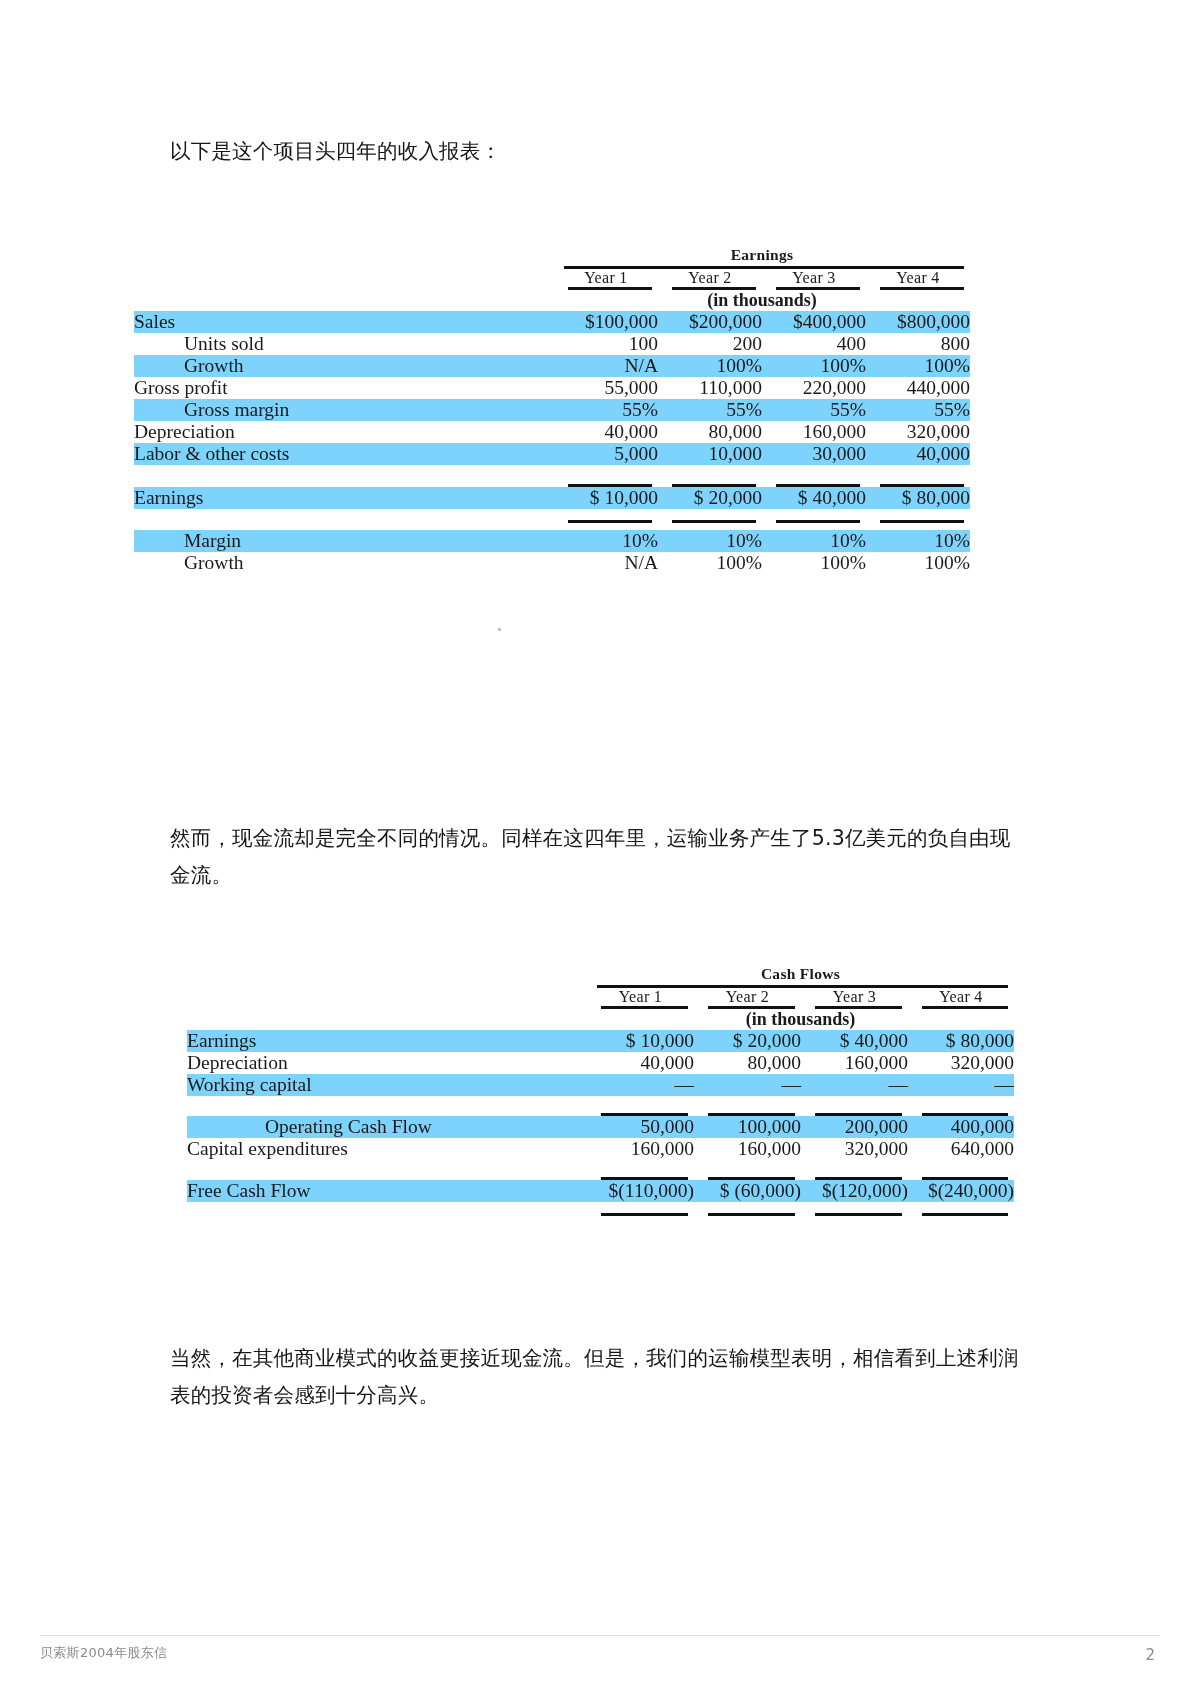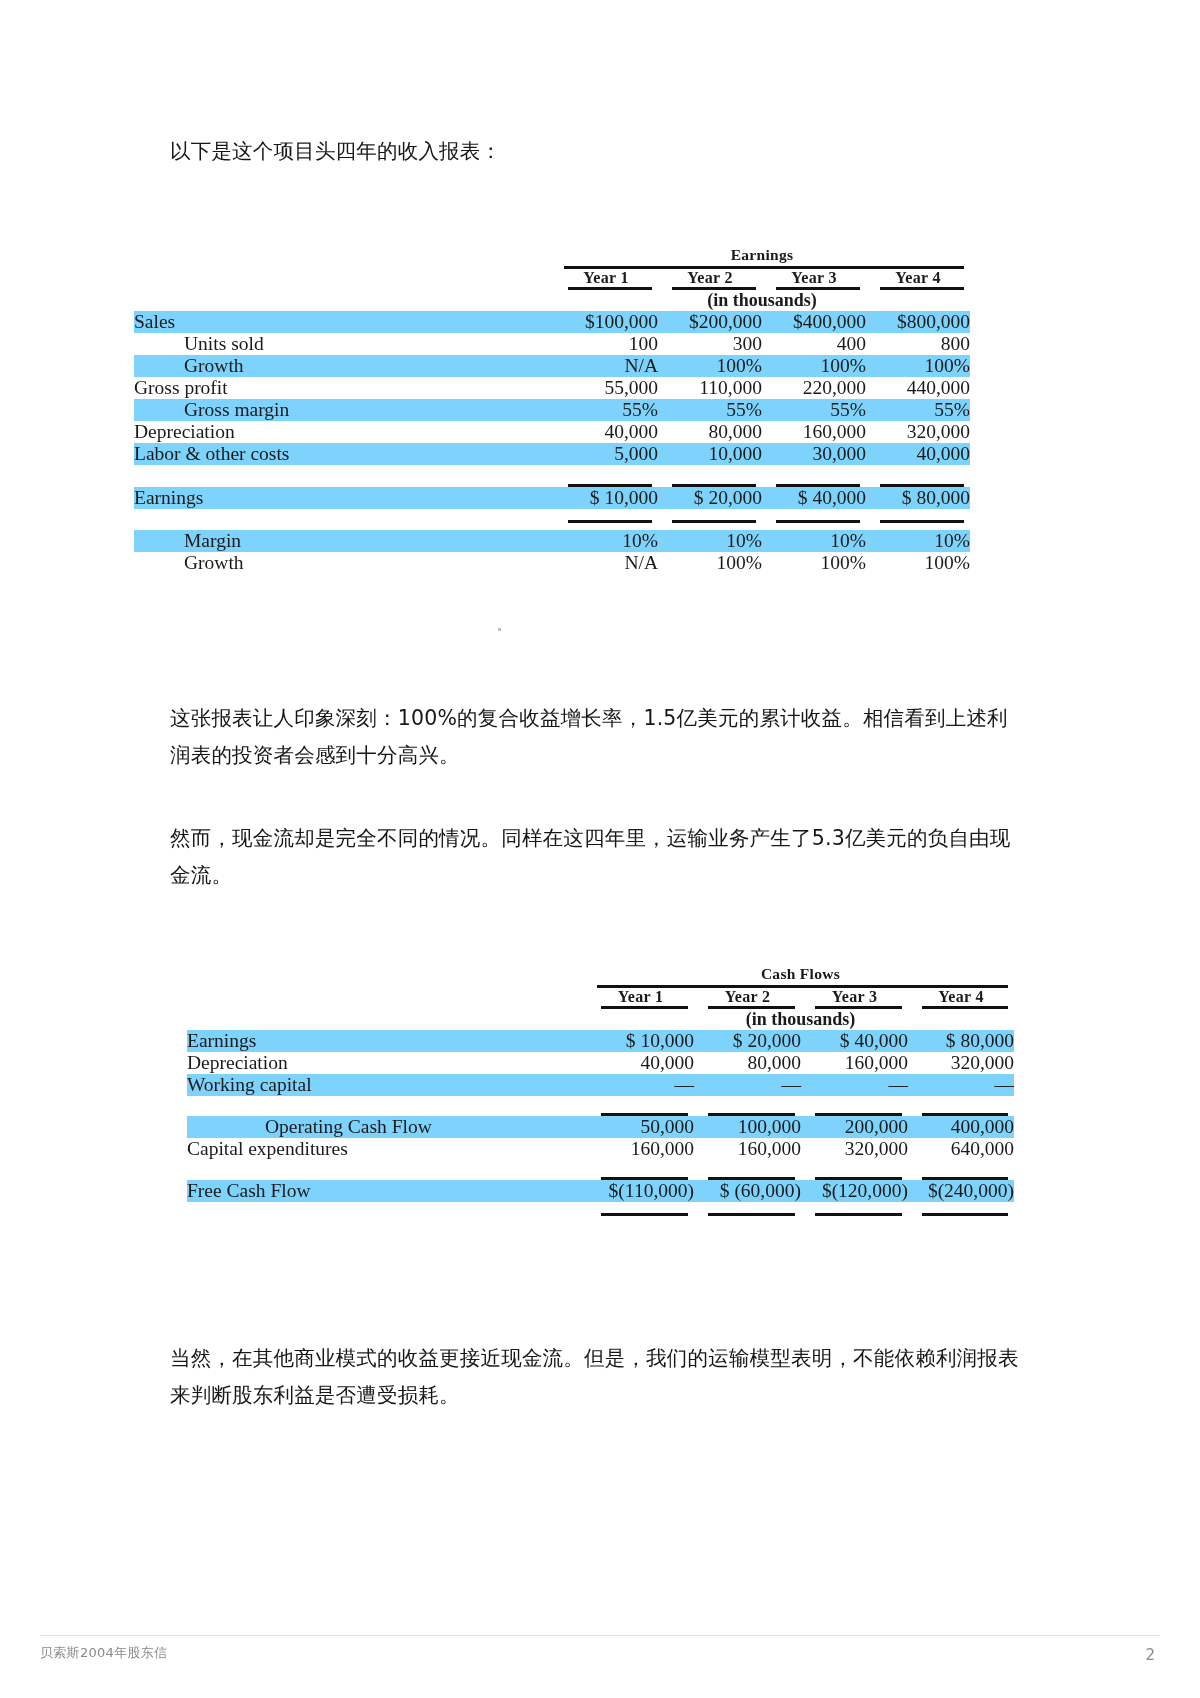--- a/index.html
+++ b/index.html
@@ -36,21 +36,21 @@
   .tbl-title {
     font-family:"Liberation Serif", serif;
     font-weight:bold;
     font-size:15.5px;
     text-align:center;
     letter-spacing:0.3px;
     padding-bottom:3px;
   }
   .yr-head {
     font-family:"Liberation Serif", serif;
-    font-weight:bold;
+    font-weight:normal;
     font-size:16px;
     text-align:center;
     letter-spacing:0.3px;
     padding-top:4px;
     padding-bottom:2px;
   }
   .units {
     font-family:"Liberation Serif", serif;
     font-weight:bold;
     font-size:18px;
@@ -169,21 +169,21 @@
       <tr class="row-hl">
         <td class="lbl">Sales</td>
         <td class="num">$100,000</td>
         <td class="num">$200,000</td>
         <td class="num">$400,000</td>
         <td class="num">$800,000</td>
       </tr>
       <tr class="row-plain">
         <td class="lbl ind">Units sold</td>
         <td class="num">100</td>
-        <td class="num">300</td>
+        <td class="num">200</td>
         <td class="num">400</td>
         <td class="num">800</td>
       </tr>
       <tr class="row-hl">
         <td class="lbl ind">Growth</td>
         <td class="num">N/A</td>
         <td class="num">100%</td>
         <td class="num">100%</td>
         <td class="num">100%</td>
       </tr>
@@ -275,23 +275,20 @@
         <td class="num">N/A</td>
         <td class="num">100%</td>
         <td class="num">100%</td>
         <td class="num">100%</td>
       </tr>
     </tbody>
   </table>
 
   <div class="tiny-dot"></div>
 
-  <div class="cn-para" style="left:134px; top:700px; width:848px;">
-    <span>这张报表让人印象深刻：100%的复合收益增长率，1.5亿美元的累计收益。相信看到上述利润表的投资者会感到十分高兴。</span>
-  </div>
 
   <div class="cn-para" style="left:134px; top:820px; width:856px;">
     <span>然而，现金流却是完全不同的情况。同样在这四年里，运输业务产生了5.3亿美元的负自由现金流。</span>
   </div>
 
   <table class="fin-table" style="left:143px; top:965px; width:827px;margin-left:44px;">
     <colgroup>
       <col style="width:400px">
       <col style="width:107px">
       <col style="width:107px">
@@ -424,20 +421,20 @@
             <div class="underbar"></div>
           </td>
         <td>
             <div class="underbar"></div>
           </td>
       </tr>
     </tbody>
   </table>
 
   <div class="cn-para" style="left:134px; top:1340px; width:856px;">
-    <span>当然，在其他商业模式的收益更接近现金流。但是，我们的运输模型表明，不能依赖利润报表来判断股东利益是否遭受损耗。</span>
+    <span>当然，在其他商业模式的收益更接近现金流。但是，我们的运输模型表明，相信看到上述利润表的投资者会感到十分高兴。</span>
   </div>
 
   <div class="footer-rule"></div>
   <div class="footer-left">贝索斯2004年股东信</div>
   <div class="footer-right">2</div>
 
 </div>
 
 </body></html>

